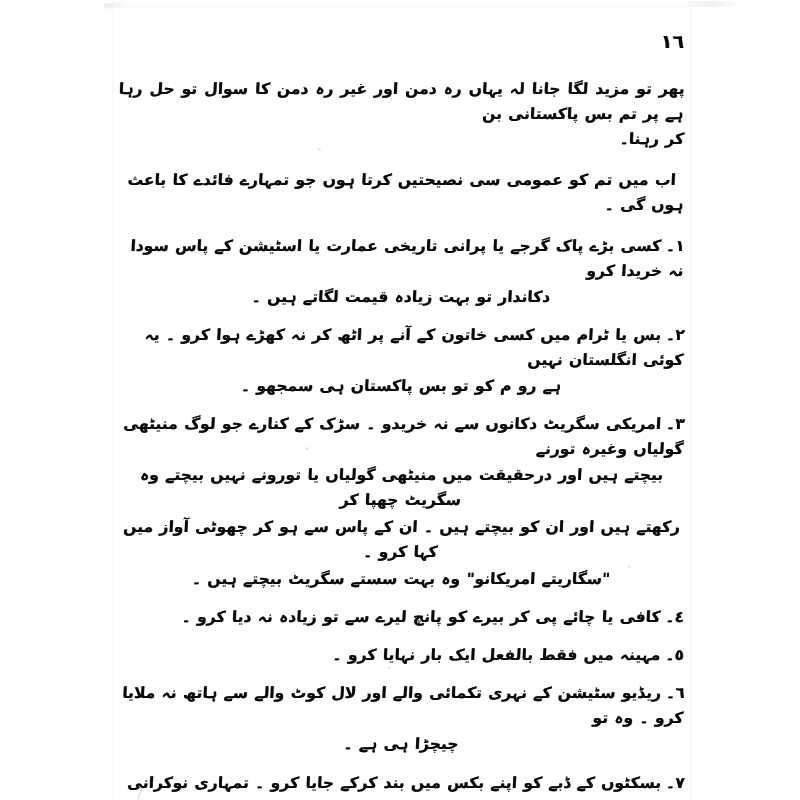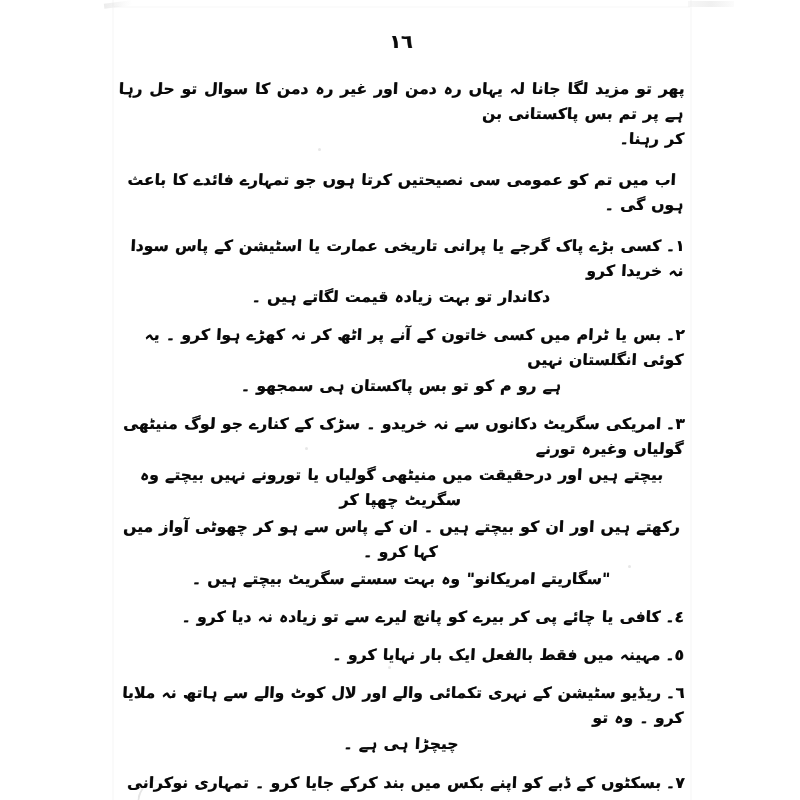--- a/index.html
+++ b/index.html
@@ -58,21 +58,20 @@
   .page-body {
     position: absolute;
     left: 118px;
     top: 18px;
     width: 566px;
     direction: rtl;
     text-align: right;
   }
 
   .page-number {
-    text-align: center;
     font-family: "DejaVu Sans", sans-serif;
     font-size: 19px;
     font-weight: 700;
     color: #0a0a0a;
     letter-spacing: 1px;
     margin: 14px 0 26px 0;
     line-height: 1;
   }
 
   

